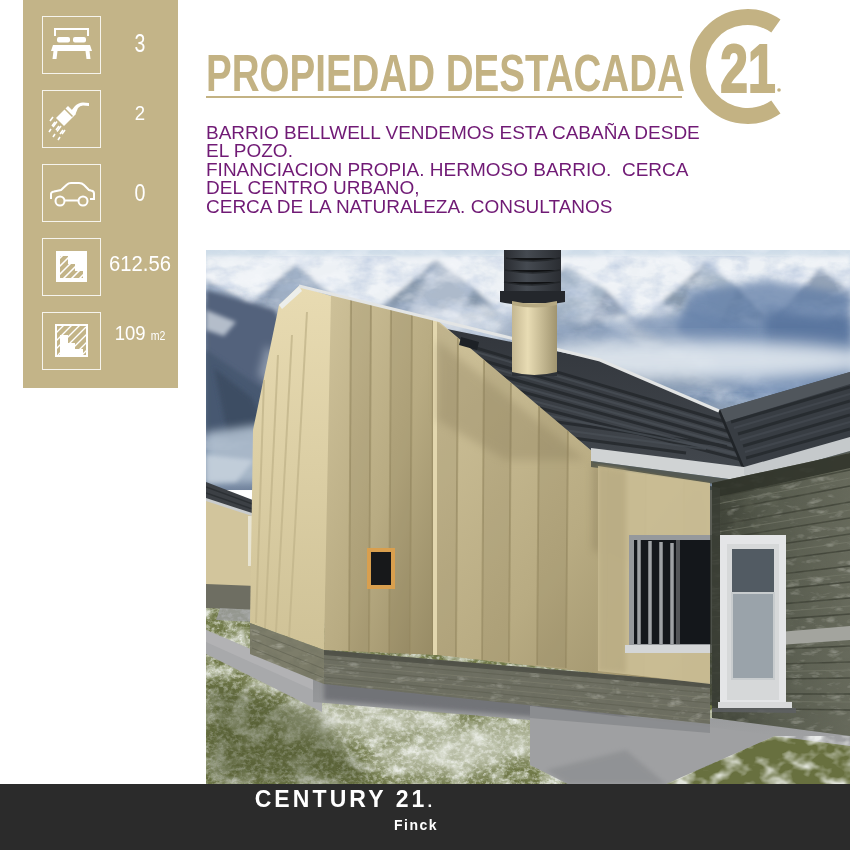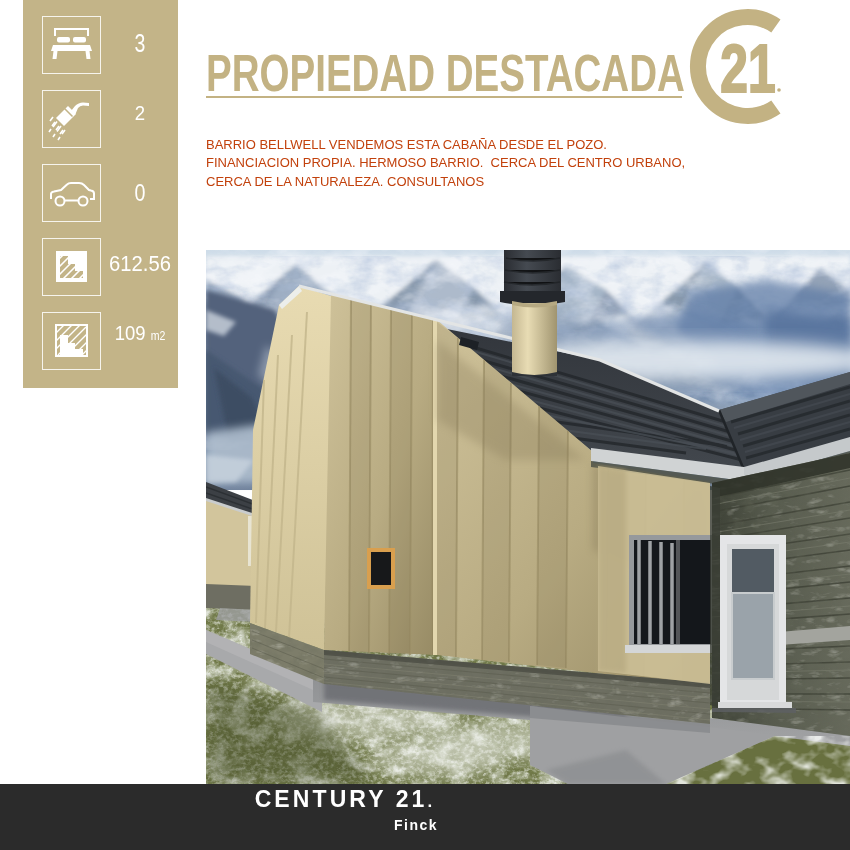--- a/index.html
+++ b/index.html
@@ -91,21 +91,21 @@
 <div class="abs" style="left:686px;top:6px;width:130px;height:124px;text-align:center;">
 <svg width="130" height="124" viewBox="0 0 130 124">
 <path fill="none" stroke="#c3b283" stroke-width="16" d="M 89.9 20.0 A 49.5 49.5 0 1 0 89.9 101.0"></path>
 <g transform="translate(62,86) scale(0.72,1)">
 <text x="0" y="0" font-size="69" font-weight="700" fill="#c3b283" stroke="#c3b283" stroke-width="2.2" text-anchor="middle" font-family="Liberation Sans">21</text>
 </g>
 <circle cx="93" cy="84" r="1.8" fill="#c3b283"></circle>
 </svg>
 </div>
 
-<div class="abs" style="left:206px;top:136px;width:520px;font-size:13px;line-height:18.4px;color:#c2410c;letter-spacing:0;">
+<div class="abs" style="left:206px;top:124px;width:520px;font-size:19px;line-height:18.4px;color:#701a75;letter-spacing:0;">
 BARRIO BELLWELL VENDEMOS ESTA CABAÑA DESDE EL POZO.<br>
 FINANCIACION PROPIA. HERMOSO BARRIO.&nbsp; CERCA DEL CENTRO URBANO,<br>
 CERCA DE LA NATURALEZA. CONSULTANOS
 </div>
 
 <div class="abs" style="left:206px;top:250px;width:644px;height:534px;">
 <svg width="644" height="534" viewBox="0 0 644 534">
 <defs>
 <linearGradient id="sky" x1="0" y1="0" x2="0" y2="1">
 <stop offset="0" stop-color="#cfdde9"></stop>

